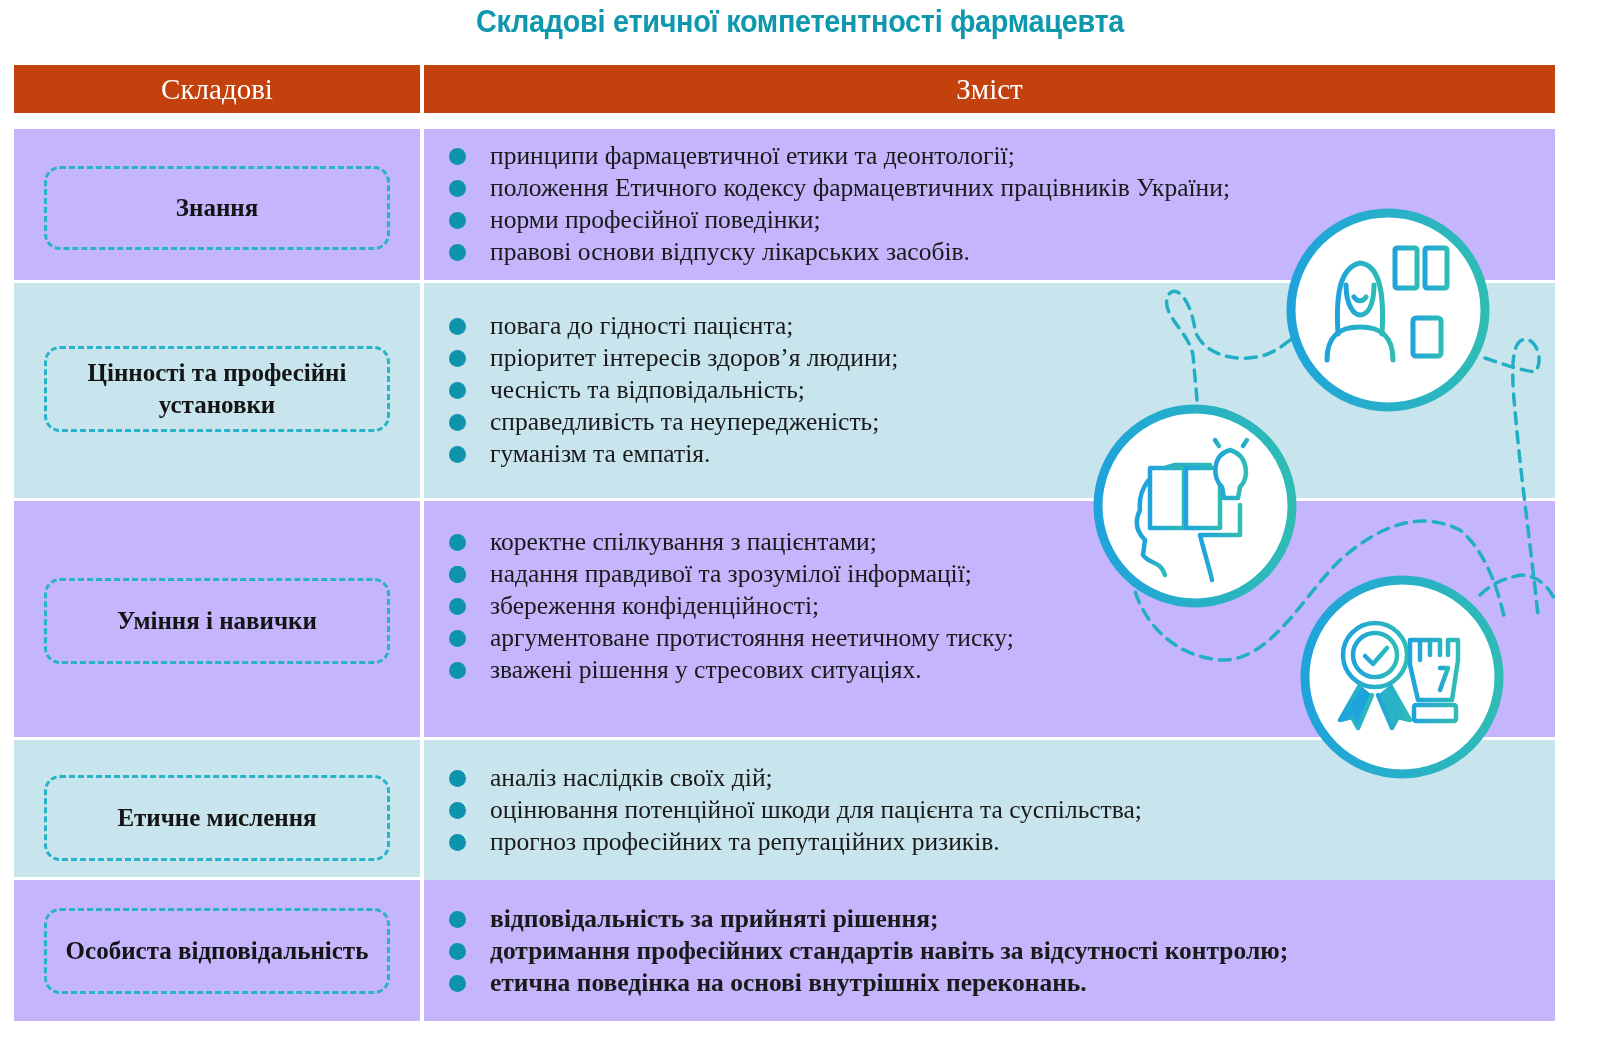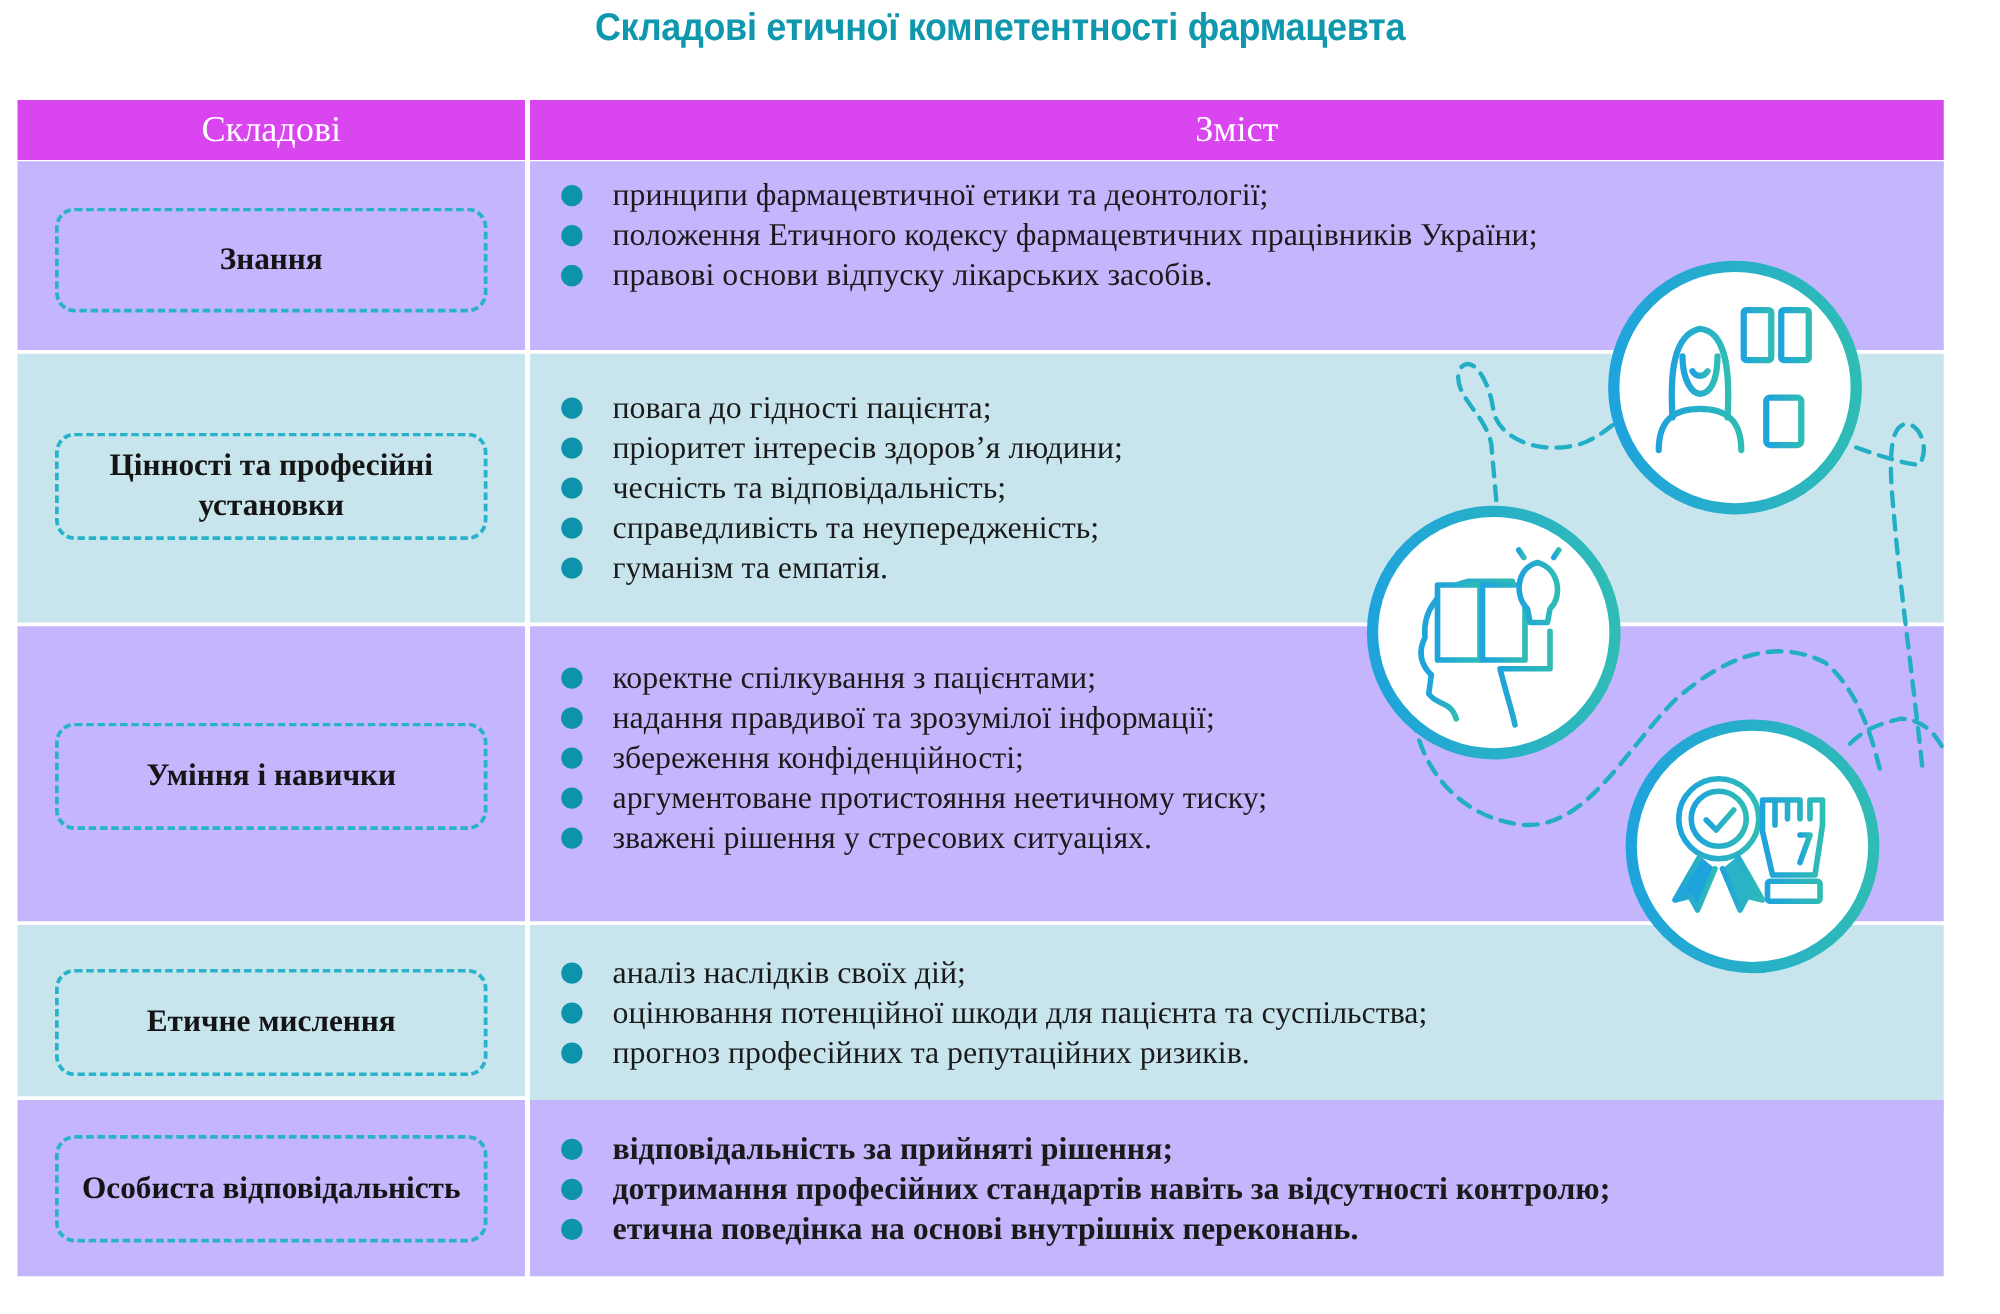--- a/index.html
+++ b/index.html
@@ -7,23 +7,23 @@
   body { position: relative; font-family: "Liberation Serif", "DejaVu Serif", serif; color: #1a1a1a; }
 
   .page-title {
     position: absolute; top: 4px; left: 0; width: 1600px; text-align: center;
     font-family: "Liberation Sans", "DejaVu Sans", sans-serif;
     font-weight: bold; font-size: 31px; color: #0f98ad; letter-spacing: -0.3px;
     transform: scaleX(0.93); transform-origin: center;
   }
 
   .table { position: absolute; left: 14px; top: 65px; width: 1541px; }
-  .hdr { position: absolute; top: 0; height: 48px; background: #d946ef; color: #fff;
+  .hdr { position: absolute; top: 0; height: 48px; background: #c2410c; color: #fff;
          display: flex; align-items: center; justify-content: center;
-         font-family: "Liberation Serif", serif; font-size: 29px; margin-top: 15px; }
+         font-family: "Liberation Serif", serif; font-size: 29px; }
   .hdr-left { left: 0; width: 406px; }
   .hdr-right { left: 410px; width: 1131px; }
 
   .cell { position: absolute; }
   .c-left { left: 0; width: 406px; }
   .c-right { left: 410px; width: 1131px; }
   .light { background: #c4b5fd; }
   .dark  { background: #c8e5ed; }
 
   .label-box {
@@ -49,21 +49,21 @@
   <div class="hdr hdr-left">Складові</div>
   <div class="hdr hdr-right">Зміст</div>
 
   <div class="cell c-left light" style="top:64px;height:151px;">
     <div class="label-box" style="top:37px;height:84px;">Знання</div>
   </div>
   <div class="cell c-right light" style="top:64px;height:151px;">
     <ul class="items" style="top:11px;">
       <li><span class="dot"></span><span>принципи фармацевтичної етики та деонтології;</span></li>
       <li><span class="dot"></span><span>положення Етичного кодексу фармацевтичних працівників України;</span></li>
-      <li><span class="dot"></span></li>
+      <li><span class="dot"></span><span>норми професійної поведінки;</span></li>
       <li><span class="dot"></span><span>правові основи відпуску лікарських засобів.</span></li>
     </ul>
   </div>
 
   <div class="cell c-left dark" style="top:218px;height:215px;">
     <div class="label-box" style="top:63px;height:86px;">Цінності та професійні установки</div>
   </div>
   <div class="cell c-right dark" style="top:218px;height:215px;">
     <ul class="items" style="top:27px;">
       <li><span class="dot"></span><span>повага до гідності пацієнта;</span></li>

